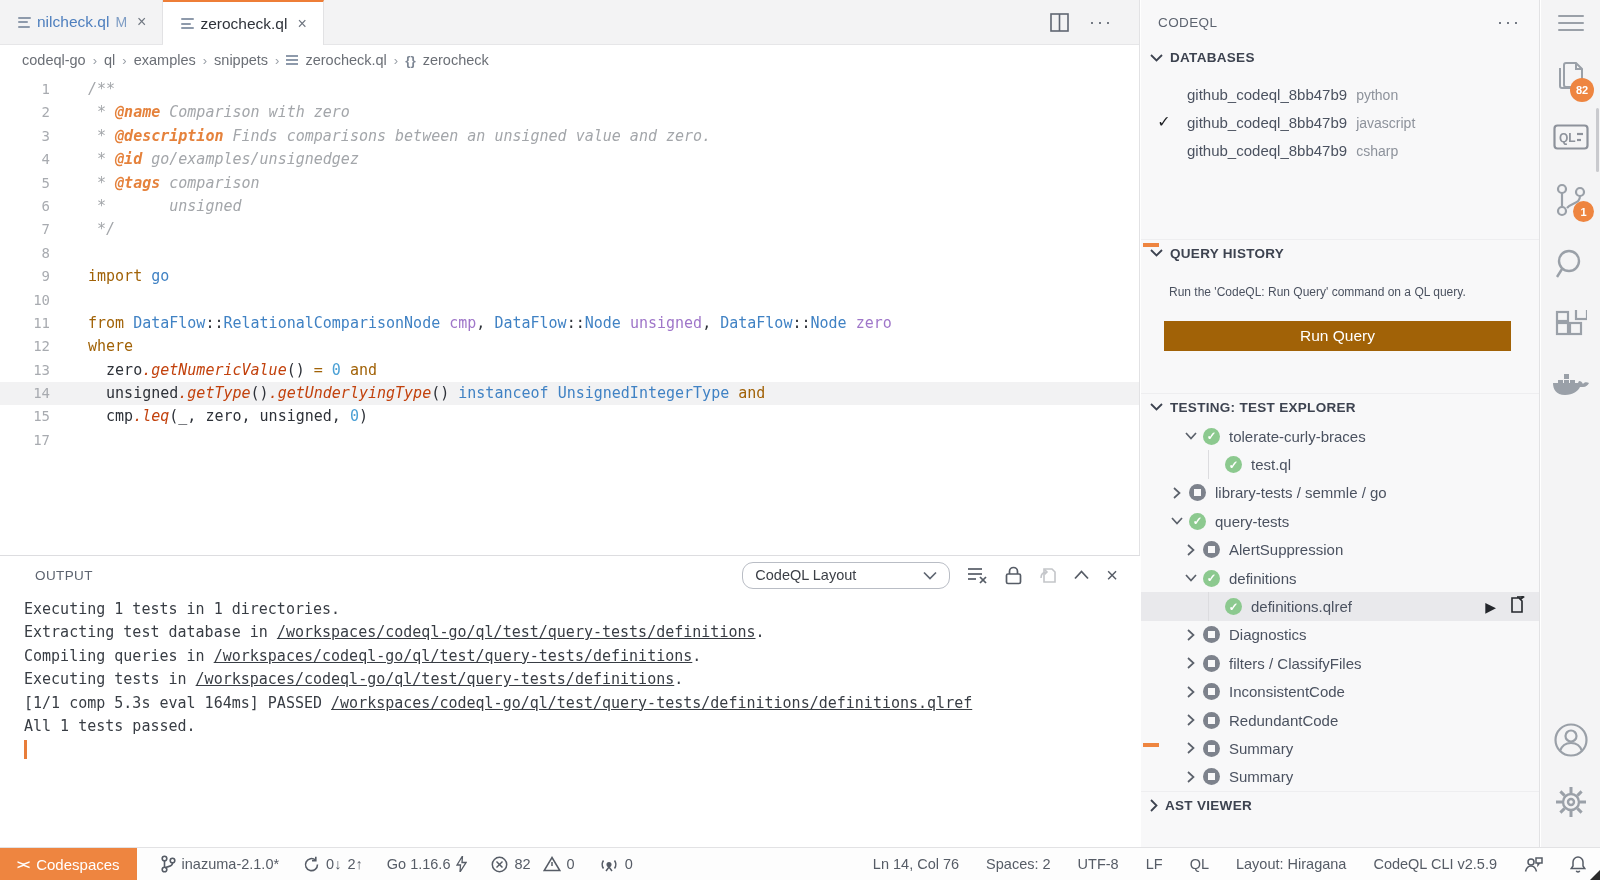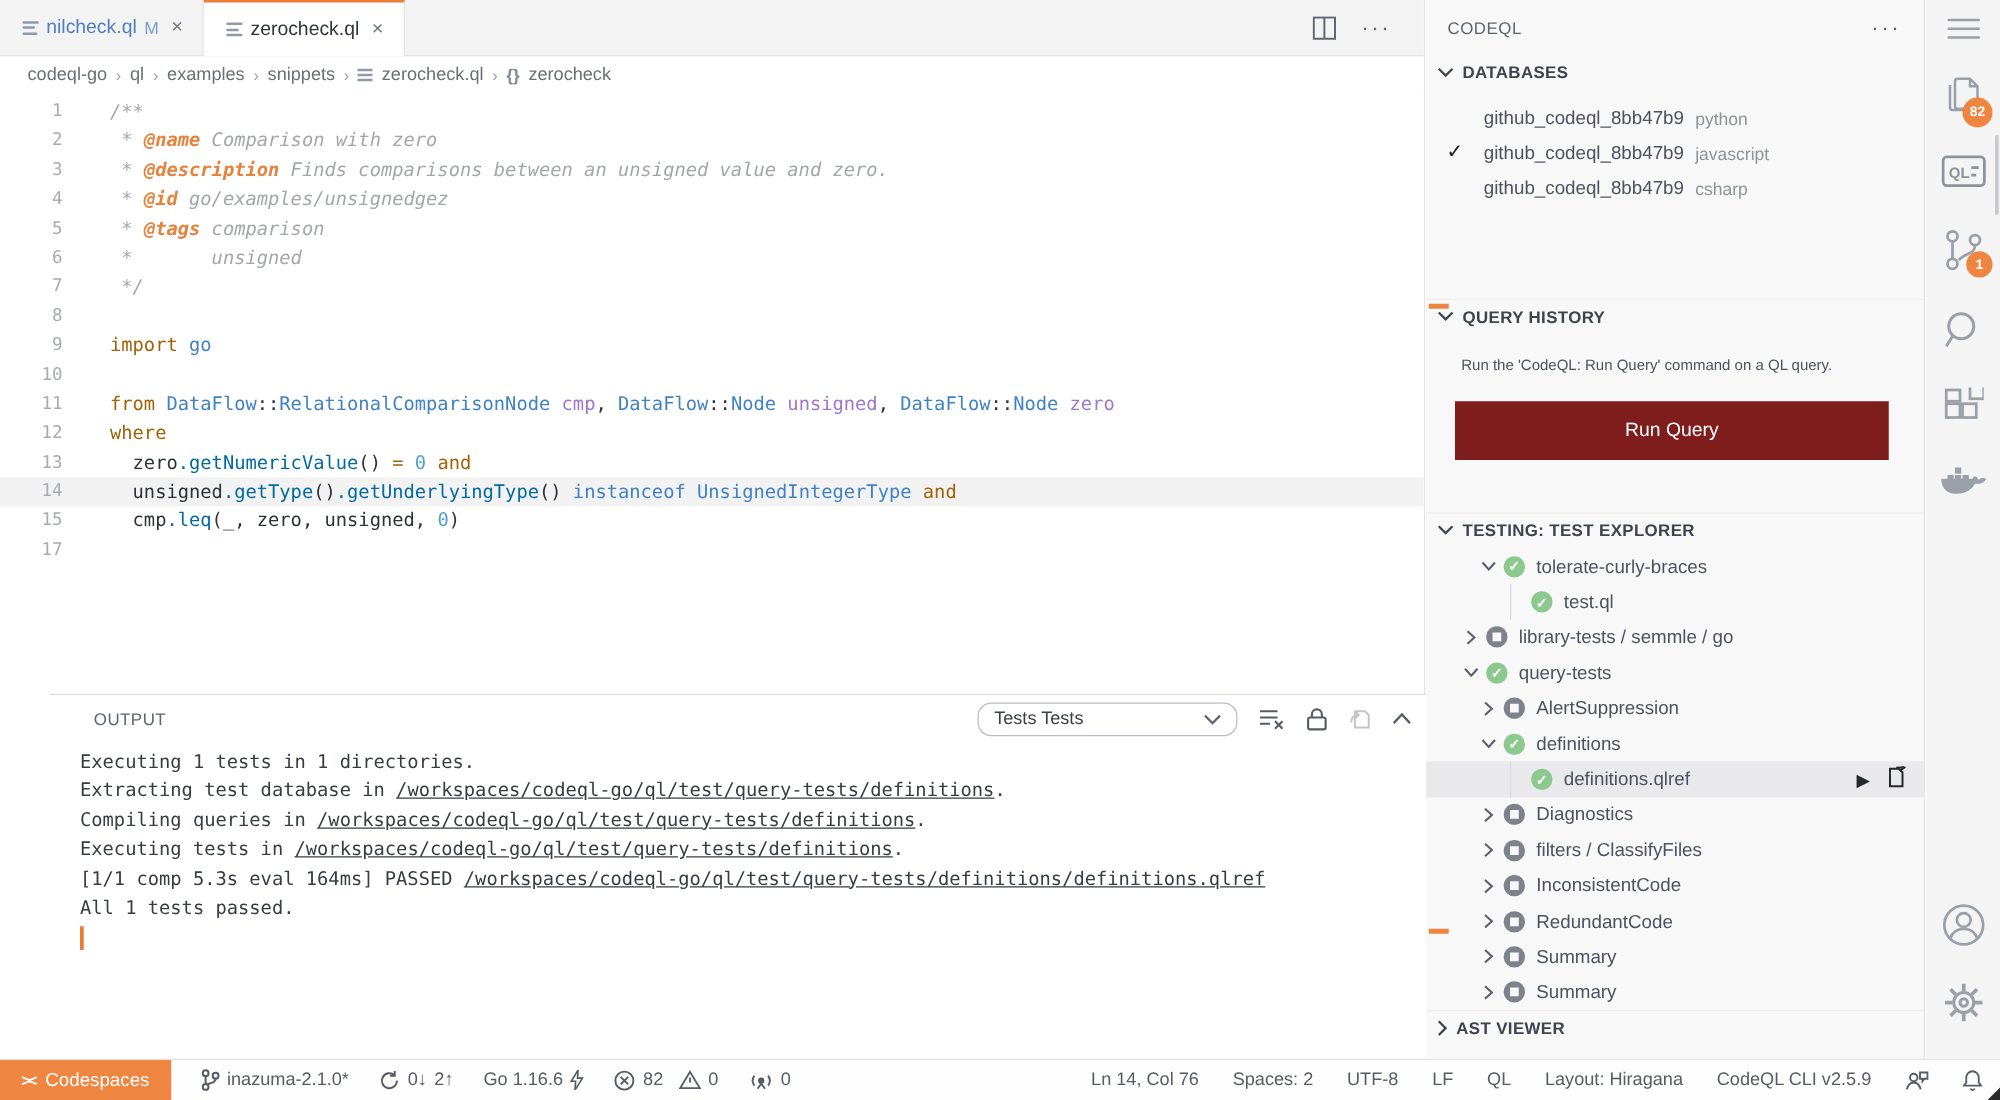--- a/index.html
+++ b/index.html
@@ -27,27 +27,27 @@
   .bc-sep { color:#9aa0a8; font-size:13px; }
   .bc-ficon { width:12px; display:inline-flex; flex-direction:column; gap:2px; }
   .bc-ficon i { display:block; height:1.8px; background:#8e9aab; }
   .bc-sym { color:#7d8694; font-weight:bold; font-size:13.5px; }
 
   .code-area { position:absolute; top:76px; left:0; right:0; bottom:292px; background:#fff; overflow:hidden; padding-top:2px; }
   .code-line { display:flex; height:23.4px; line-height:23.4px; font-family:"DejaVu Sans Mono", monospace; font-size:15px; white-space:pre; }
   .code-line.hl { background:#f2f2f3; }
   .code-line .ln { width:50px; text-align:right; color:#a8abb0; font-size:14px; flex:none; font-family:"DejaVu Sans Mono", monospace; }
   .code-line .ct { padding-left:38px; }
-  .tk-k { color:#a16207; } .tk-m { color:#0369a1; } .tk-t { color:#4082c4; }
+  .tk-k { color:#a16207; } .tk-m { color:#c2410c;font-style:italic; } .tk-t { color:#4082c4; }
   .tk-v { color:#9f76c9; } .tk-n { color:#4aa0d5; } .tk-d { color:#2d3138; }
   .tk-c { color:#a3a6aa; font-style:italic; }
   .tk-g { color:#e5823c; font-style:italic; font-weight:bold; }
 
   
-  .output { position:absolute; left:0; bottom:0; width:1140px; height:292px; border-top:1px solid #dddde0; background:#fff;margin-left:40px; }
+  .output { position:absolute; left:0; bottom:0; width:1140px; height:292px; border-top:1px solid #dddde0; background:#fff; }
   .out-head { height:38px; display:flex; align-items:center; padding:0 22px 0 35px; }
   .out-title { font-size:13.5px; letter-spacing:0.4px; color:#5d6470; }
   .out-controls { margin-left:auto; display:flex; align-items:center; gap:17px; }
   .chan-select { display:flex; align-items:center; width:208px; height:27px; border:1px solid #b9bdc5; border-radius:11px; padding:0 12px; font-size:14.5px; color:#3b3f46; background:#fff; }
   .chan-select svg { margin-left:auto; }
   .out-ic { color:#565c66; display:flex; align-items:center; }
   .out-ic.dis { opacity:0.35; }
   .out-body { padding:4px 0 0 24px; font-family:"DejaVu Sans Mono", monospace; font-size:15px; line-height:23.4px; color:#383d44; }
   .out-line a { color:#383d44; text-decoration:underline; cursor:pointer; }
   .cursor { display:inline-block; width:2.5px; height:19px; background:#e87d3a; vertical-align:middle; }
@@ -56,21 +56,21 @@
   .sidebar { position:absolute; left:1141px; top:0; width:399px; height:847px; background:#f8f8f9; border-right:1px solid #e2e2e4; font-size:15px; color:#4b5260; }
   .sb-title { height:44px; display:flex; align-items:center; padding:0 18px 0 17px; font-size:13.5px; letter-spacing:0.4px; color:#5d6470; }
   .sb-title .dots { margin-left:auto; }
   .sb-sec { height:27px; display:flex; align-items:center; gap:7px; padding-left:9px; font-size:13.5px; font-weight:bold; color:#3d4350; border-top:1px solid #eeeef0; letter-spacing:0.3px; cursor:pointer; }
   .sb-sec svg { flex:none; }
   .db-row { height:28px; display:flex; align-items:flex-end; cursor:pointer; }
   .db-check { width:46px; text-align:center; color:#1c1e22; font-size:16px; flex:none; }
   .db-name { color:#4b5260; }
   .db-lang { color:#8d929b; font-size:14px; margin-left:9px; }
   .qh-msg { padding:14px 40px 0 28px; color:#4b5260; font-size:12px; line-height:24px; }
-  .run-btn { margin:17px 0 0 23px; width:347px; height:47px; background:#7f1d1d; color:#fff; border:none; font-size:15.5px; font-family:"Liberation Sans", sans-serif; cursor:pointer; display:block; }
+  .run-btn { margin:17px 0 0 23px; width:347px; height:30px; background:#a16207; color:#fff; border:none; font-size:15.5px; font-family:"Liberation Sans", sans-serif; cursor:pointer; display:block; }
   .tree { margin-top:2px; }
   .tree-row { height:28.4px; display:flex; align-items:center; cursor:pointer; position:relative; }
   .tree-row.sel { background:#e9e9ec; }
   .tr-chev { width:20px; display:flex; justify-content:center; flex:none; color:#5b616b; }
   .tr-guide { position:absolute; left:67px; top:0; bottom:0; width:1px; background:#dcdcdf; }
   .ticon { width:17px; height:17px; border-radius:50%; flex:none; margin:0 9px 0 2px; position:relative; }
   .ticon.pass { background:#8cc98f; color:#fff; font-size:11.5px; font-weight:bold; display:flex; align-items:center; justify-content:center; }
   .ticon.unrun { background:#7d828c; }
   .ticon.unrun::after { content:""; position:absolute; inset:5px; background:#f8f8f9; }
   .tr-actions { margin-left:auto; display:flex; align-items:center; gap:13px; padding-right:14px; color:#24272c; }
@@ -169,21 +169,21 @@
         <div class="code-line hl"><span class="ln">14</span><span class="ct"><span class="tk-d">  unsigned</span><span class="tk-m">.getType</span><span class="tk-d">()</span><span class="tk-m">.getUnderlyingType</span><span class="tk-d">()</span><span class="tk-d"> </span><span class="tk-t">instanceof</span><span class="tk-d"> </span><span class="tk-t">UnsignedIntegerType</span><span class="tk-d"> </span><span class="tk-k">and</span></span></div>
         <div class="code-line"><span class="ln">15</span><span class="ct"><span class="tk-d">  cmp</span><span class="tk-m">.leq</span><span class="tk-d">(_, </span><span class="tk-d">zero</span><span class="tk-d">, </span><span class="tk-d">unsigned</span><span class="tk-d">, </span><span class="tk-n">0</span><span class="tk-d">)</span></span></div>
         <div class="code-line"><span class="ln">17</span><span class="ct"></span></div>
       </div>
 
     <div class="output">
       <div class="out-head">
         <span class="out-title">OUTPUT</span>
         <div class="out-controls">
           <div class="chan-select">
-            <span>Tests Tests</span>
+            <span>CodeQL Layout</span>
             <svg width="14" height="9" viewBox="0 0 14 9">
                 <polyline points="1,1.5 7,7.5 13,1.5" fill="none" stroke="#5f6672" stroke-width="1.7"></polyline>
               </svg>
           </div>
           <span class="out-ic">
             <svg width="21" height="17" viewBox="0 0 21 17">
                 <g stroke="#565c66" stroke-width="1.7" fill="none">
                   <line x1="1" y1="2" x2="15" y2="2"></line>
                   <line x1="1" y1="7" x2="15" y2="7"></line>
                   <line x1="1" y1="12" x2="9" y2="12"></line>

